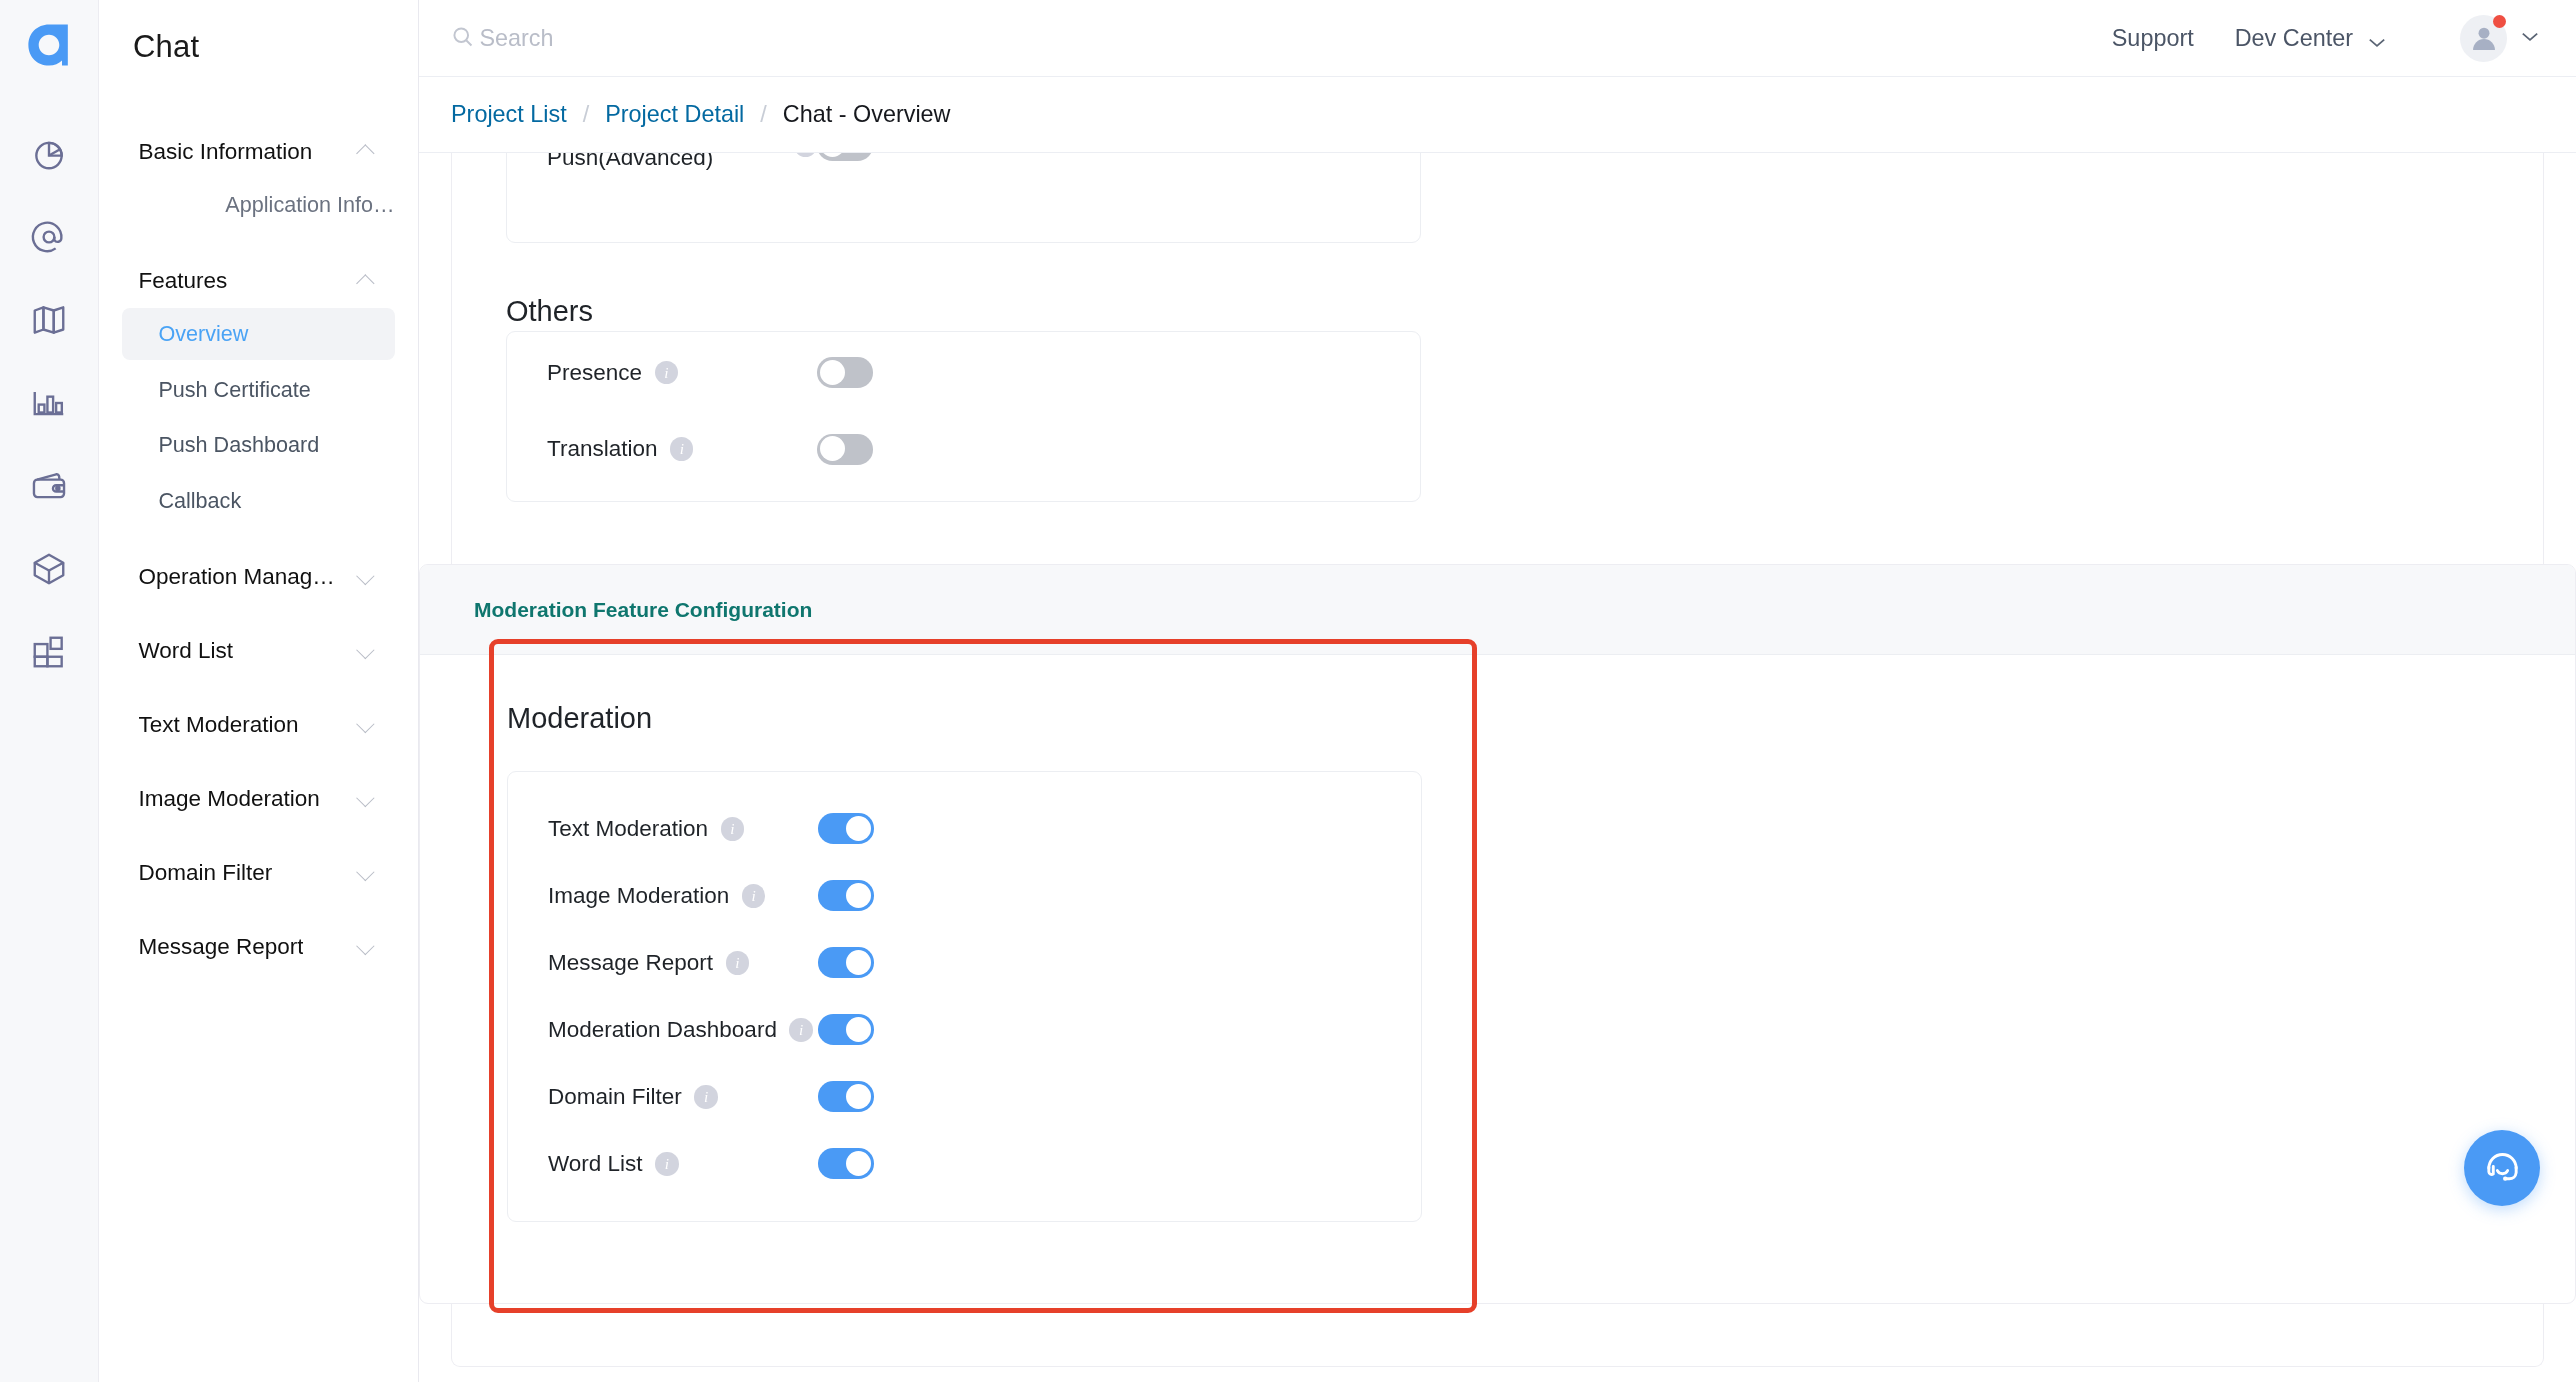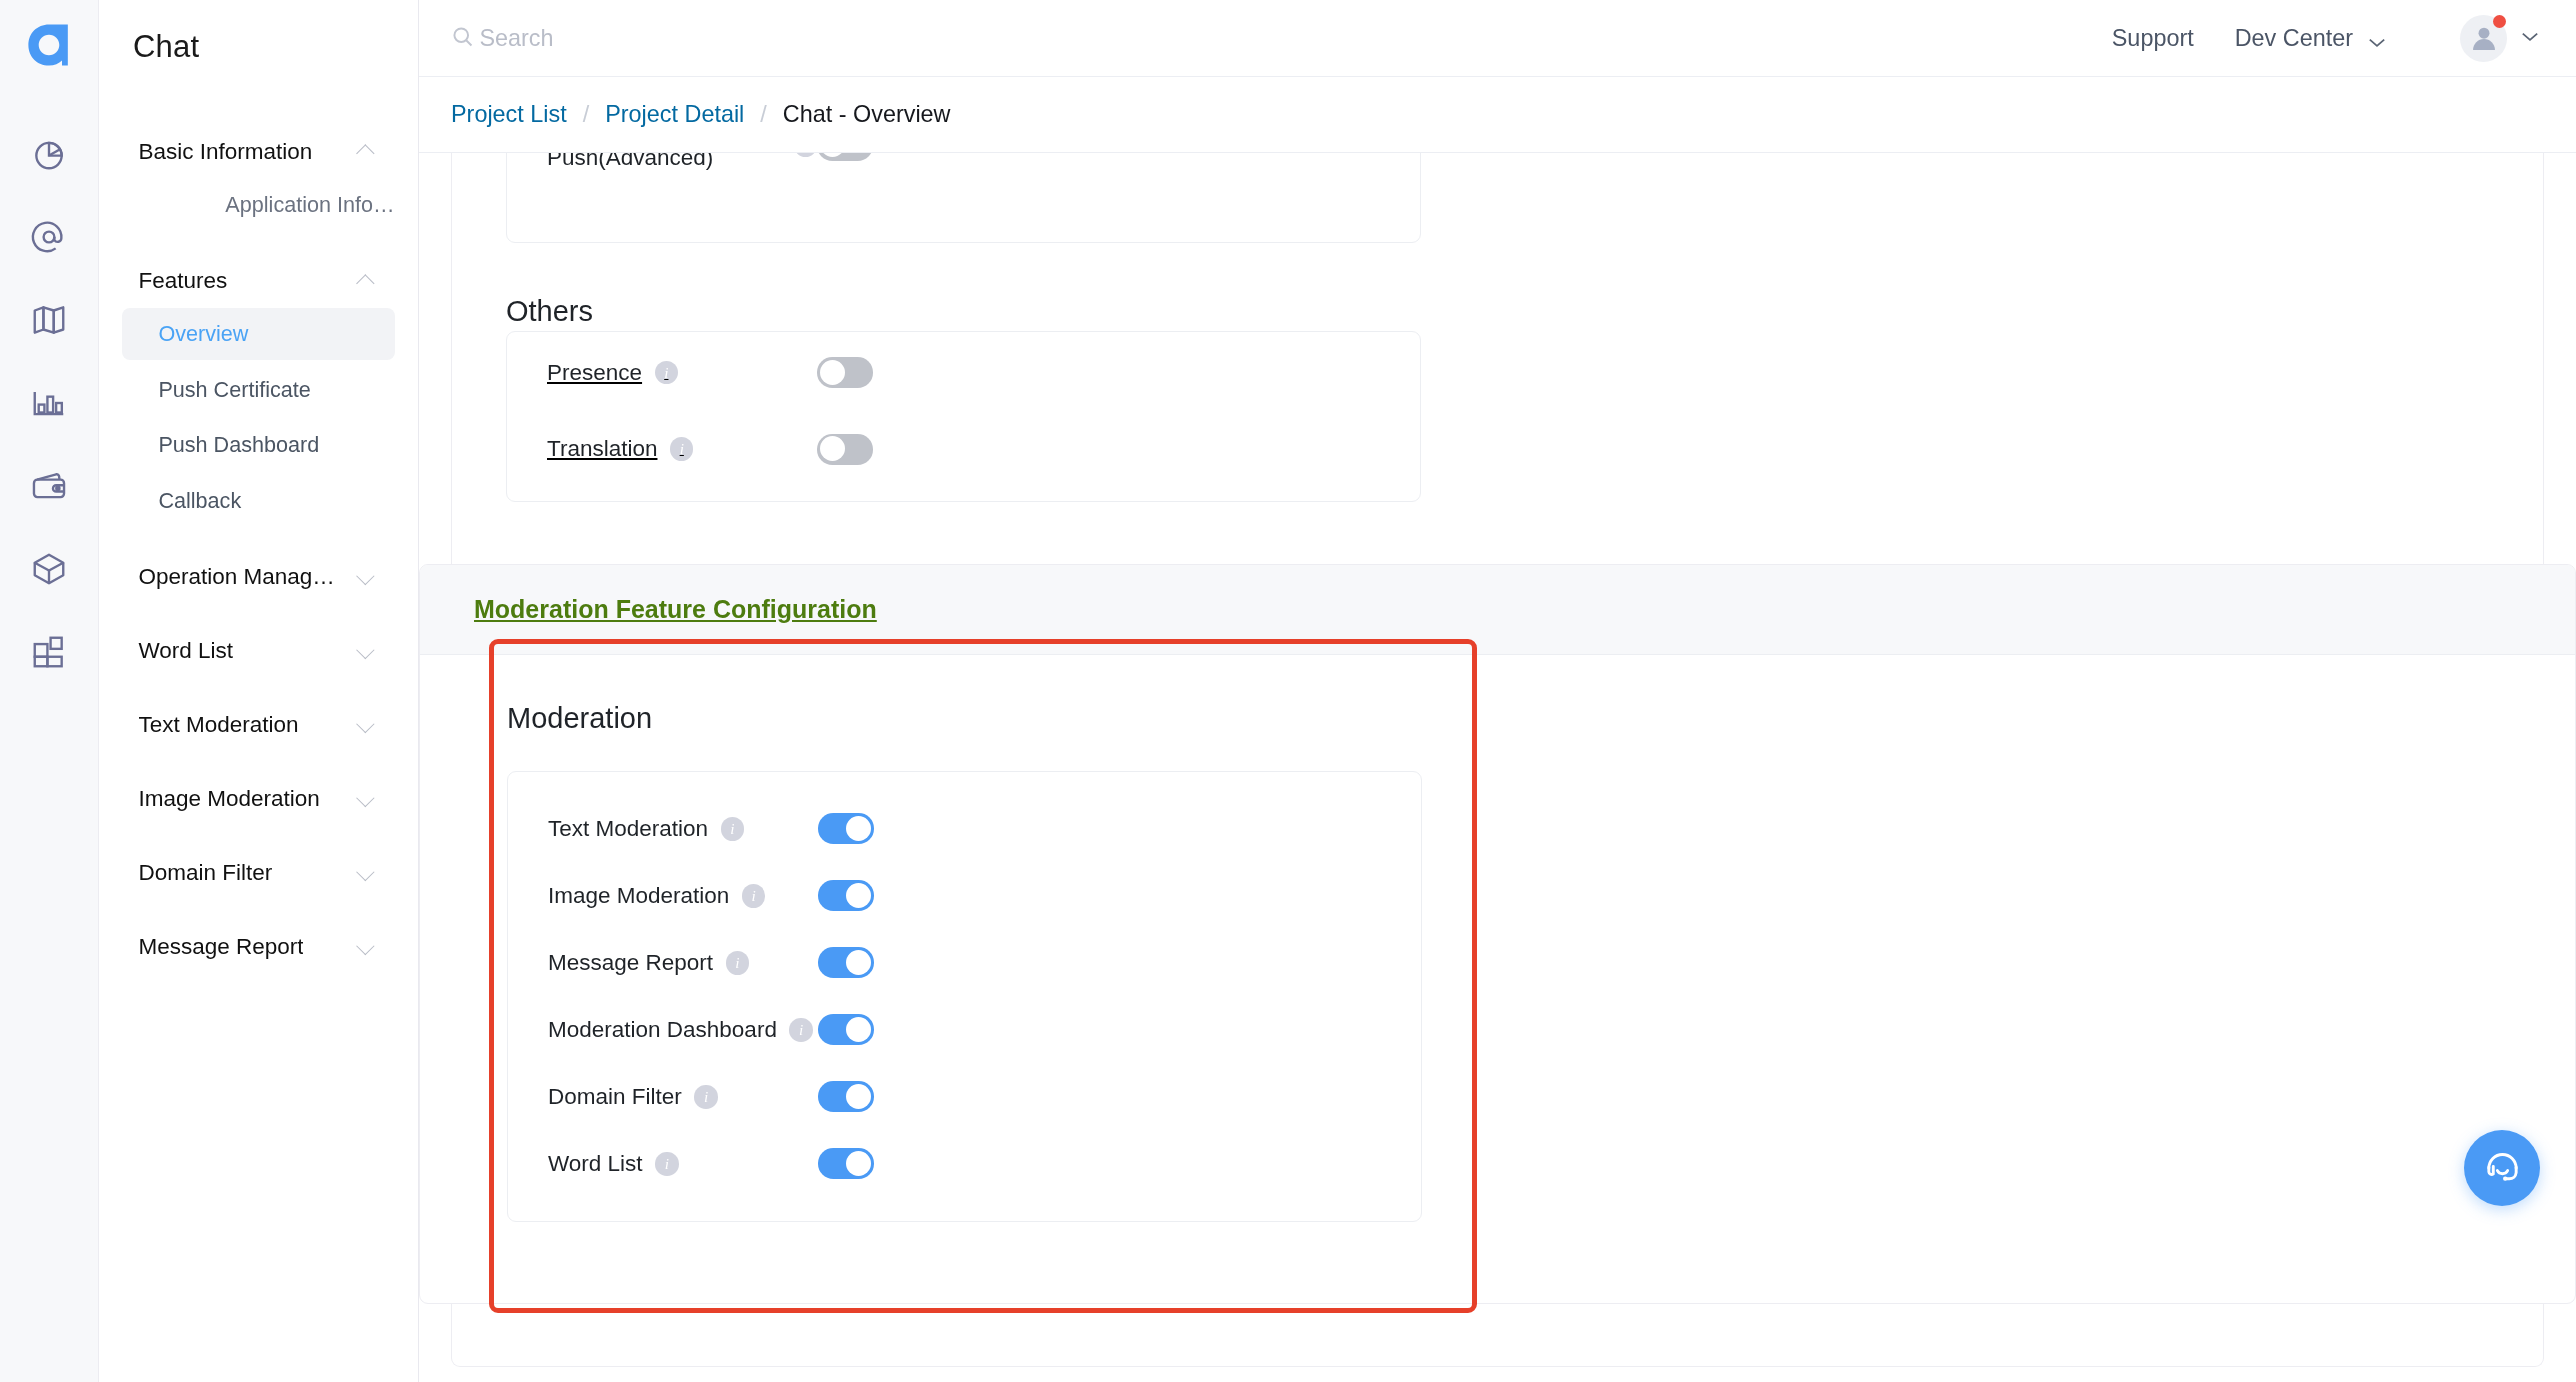--- a/index.html
+++ b/index.html
@@ -119,21 +119,21 @@
 
   
   .mod-card {
     position: absolute; border: 0.9px solid #ededf2; border-radius: 9px; background: #fff;
     overflow: hidden;
   }
   .mod-card-head {
     background: #f7f8fa; border-bottom: 0.9px solid #eceef2;
     display: flex; align-items: center; padding-left: 54px; height: 90px;
   }
-  .mod-card-title { font-size: 25px; color: #4d7c0f; font-weight: bold; text-decoration: underline; }
+  .mod-card-title { font-size: 21px; color: #0f766e; font-weight: bold; }
 
   .redbox {
     position: absolute; border: 5.4px solid #e6402a; border-radius: 9px;
     pointer-events: none;
   }
 
   .fab {
     position: absolute; width: 76px; height: 76px; border-radius: 50%;
     background: #4a9af5; display: flex; align-items: center; justify-content: center;
     cursor: pointer; box-shadow: 0 3.6px 14.4px rgba(74,154,245,.35);
@@ -339,21 +339,21 @@
           <div class="toggle">
             <span class="knob"></span>
           </div>
         </div>
       </div>
 
       <div class="section" style="top:142px;">
         <span class="section-caption">Others</span>
       </div>
 
-      <div class="section inner-box" style="top:178px; height:171px;text-decoration:underline;">
+      <div class="section inner-box" style="top:178px; height:171px;">
         <div class="row" style="height:81px;">
           <div class="row-left">
             <span class="row-label">Presence</span>
             <span class="info-icon">i</span>
           </div>
           <div class="toggle">
             <span class="knob"></span>
           </div>
         </div>
         <div class="row" style="height:72px;">

